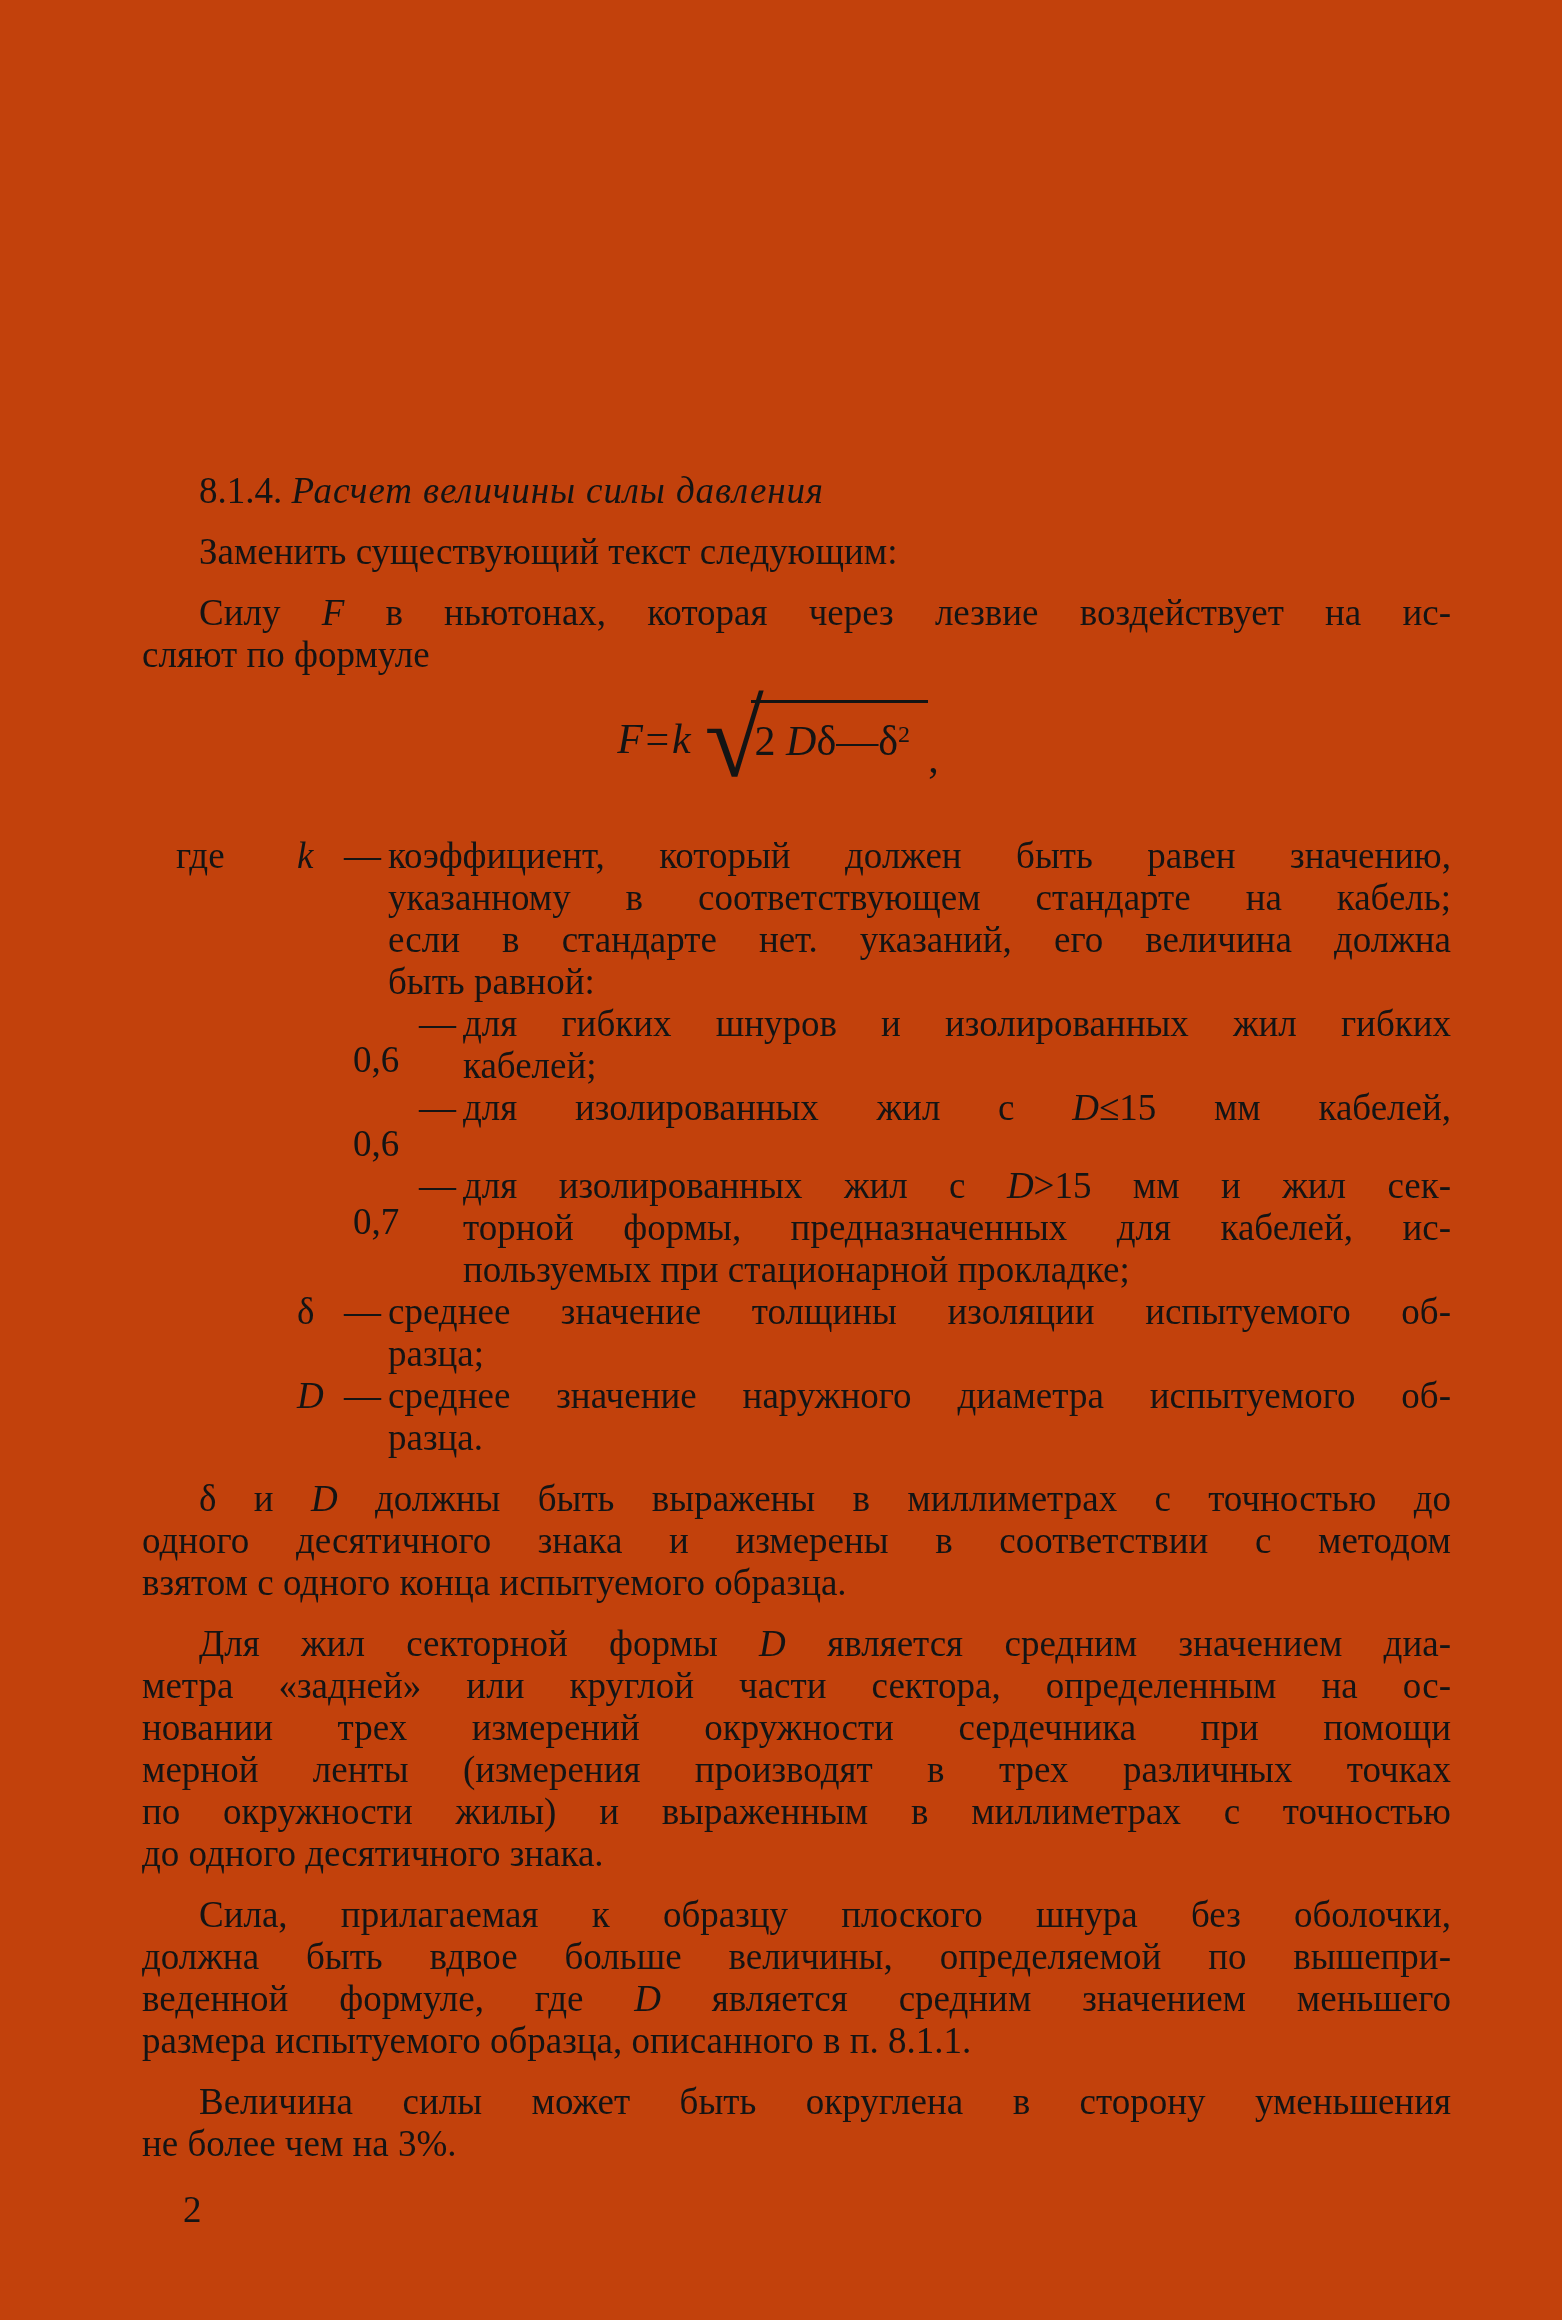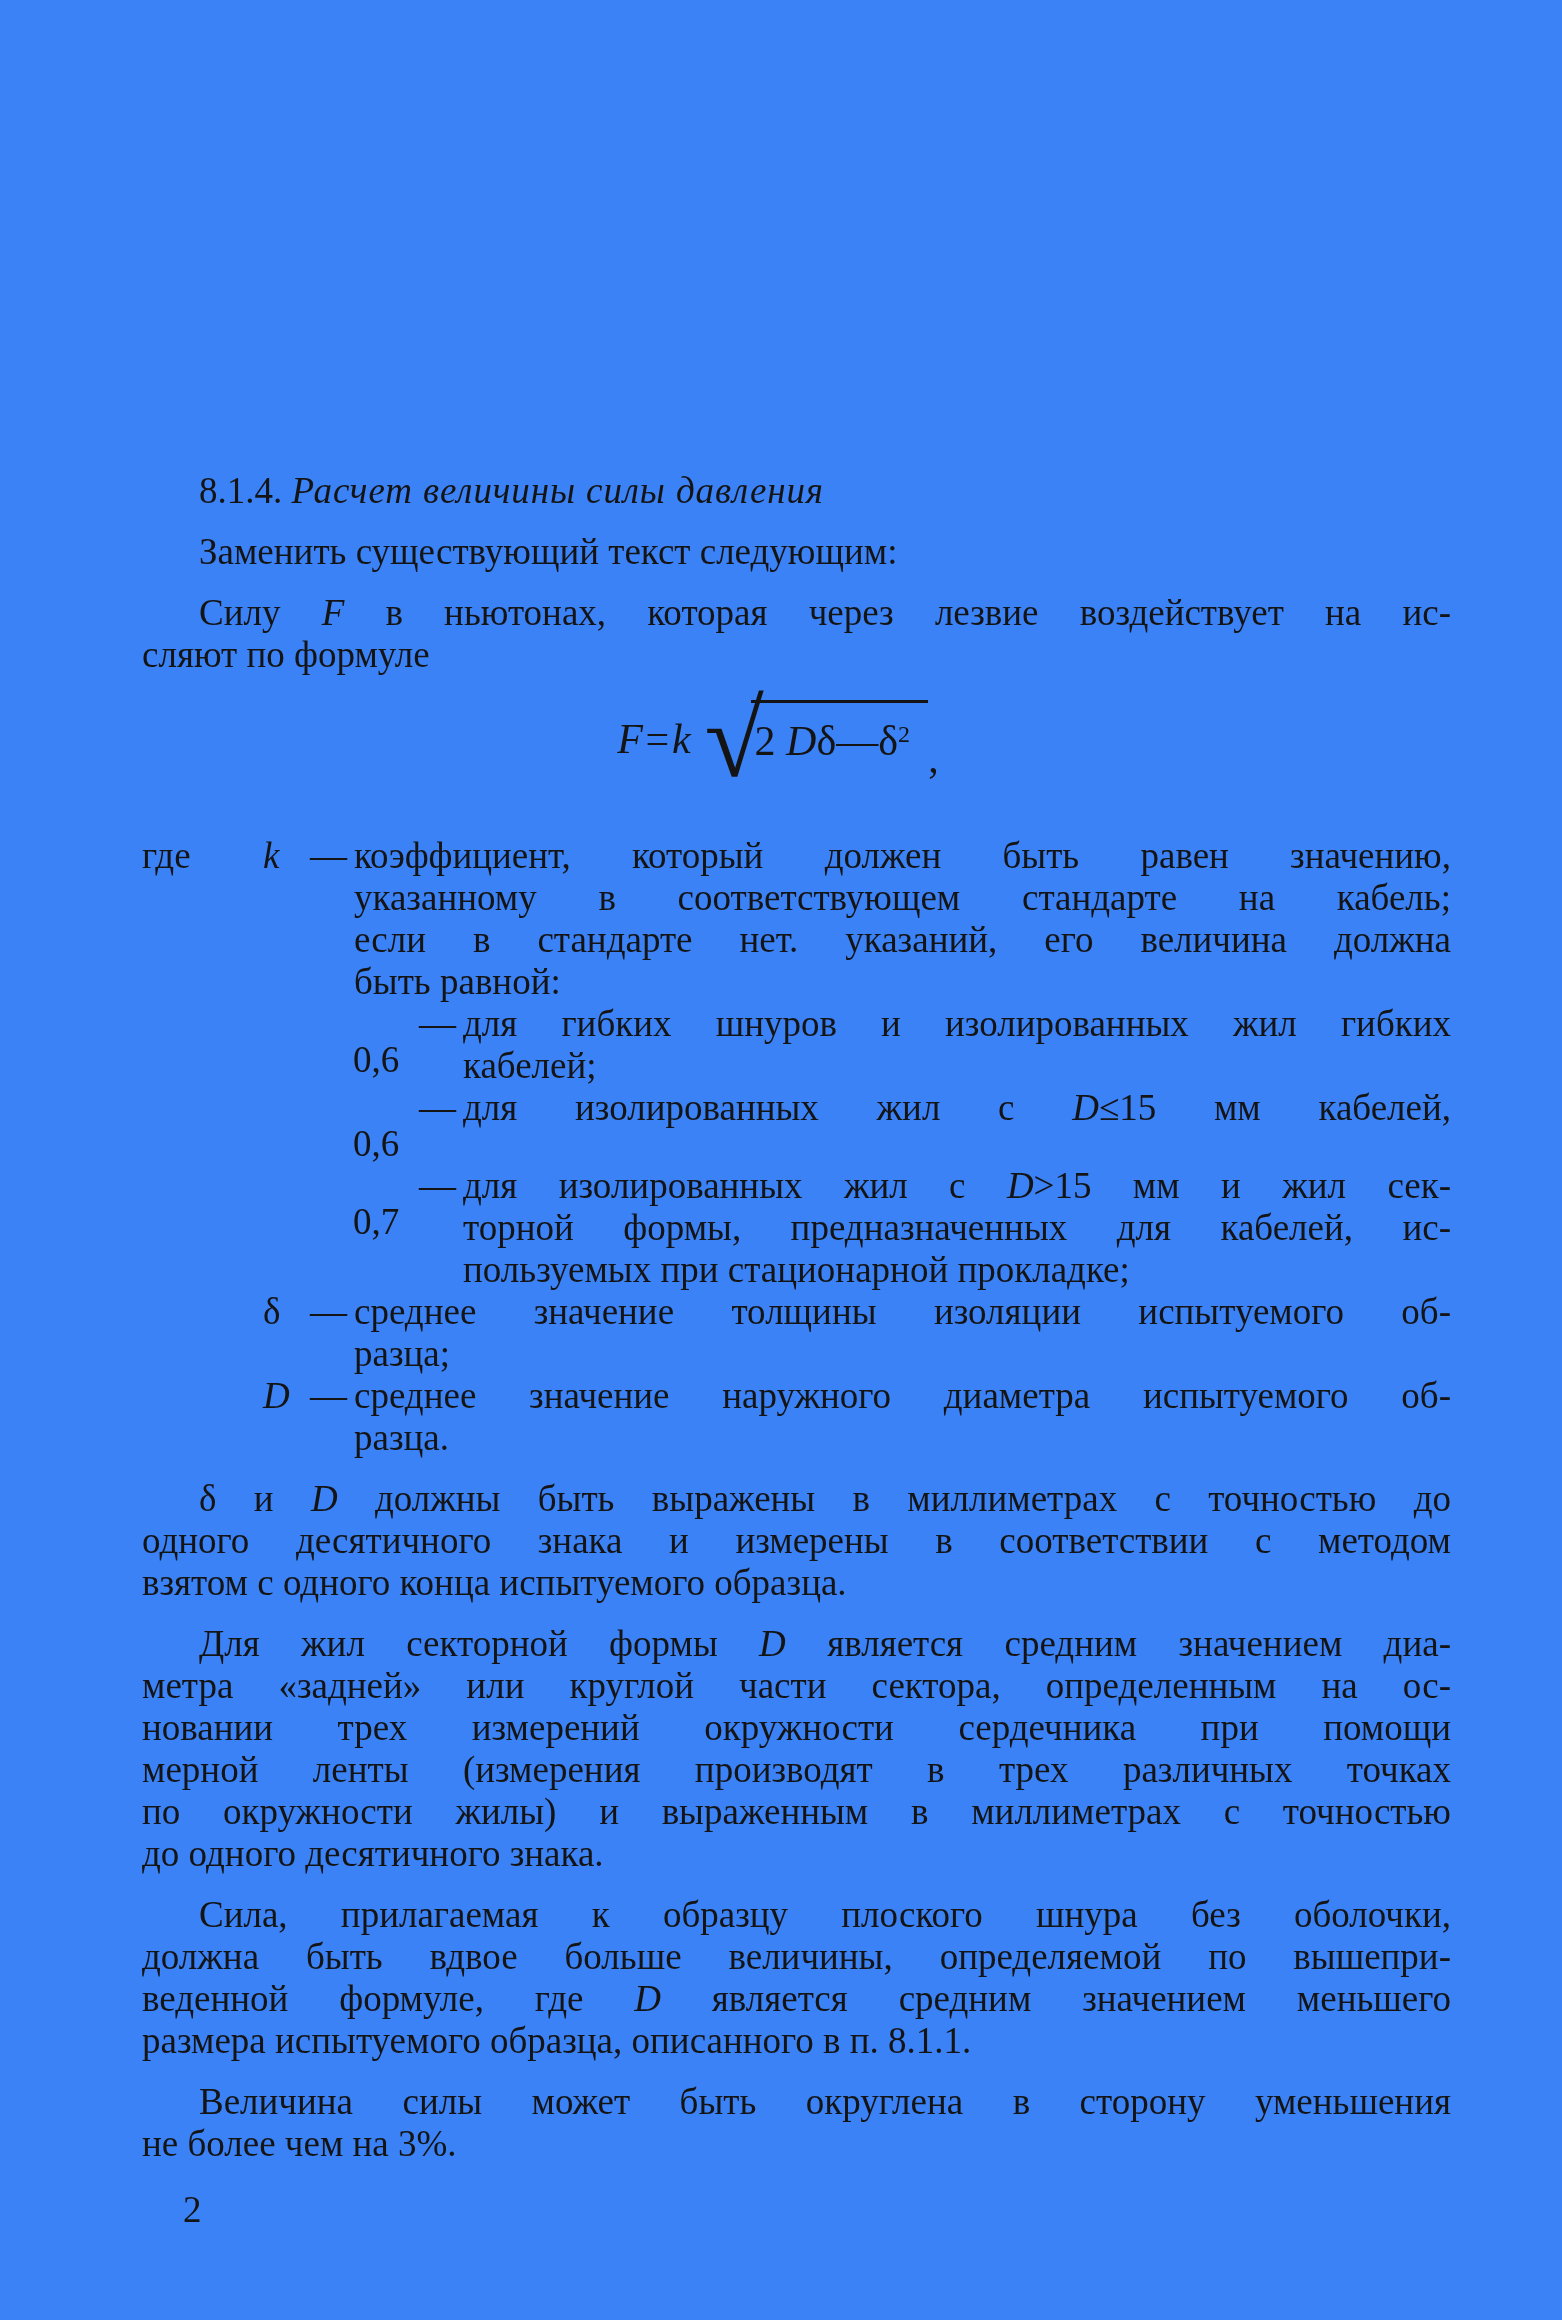--- a/index.html
+++ b/index.html
@@ -4,21 +4,21 @@
 <style>
   html,body{margin:0;padding:0;}
   body{
     width:1562px;height:2321px;
     background:#ffffff;
     font-family:"Liberation Serif", serif;
   }
   .page{
     position:relative;
     width:1562px;height:2321px;
-    background:#3b82f6;
+    background:#c2410c;
     color:#141414;
     overflow:hidden;
   }
   .content{
     padding:470px 111px 0 142px;
     font-size:37px;
     line-height:42px;
   }
   
   .jline{
@@ -58,21 +58,21 @@
     padding:16.5px 18.4px 0 3.7px;
     margin-left:-13px;
     line-height:1;
   }
   .radicand sup{ font-size:24px; vertical-align:13px; }
   .f-comma{ margin-top:37px; }
 
   
   .def-row{ display:flex; }
   .cell{ flex:0 0 auto; }
-  .col-where{ width:121px; }
+  .col-where{ width:121px;margin-left:34px; }
   .col-sym{ width:40px; }
   .col-dash{ width:51px; text-align:center; }
   .val-indent{ width:211px; }
   .col-val{ width:59px;margin-top:36px; }
   .def-text{ flex:1 1 auto; min-width:0; }
 
   .page-num{
     margin-top:24px;
     padding-left:41px;
     font-size:37px;

